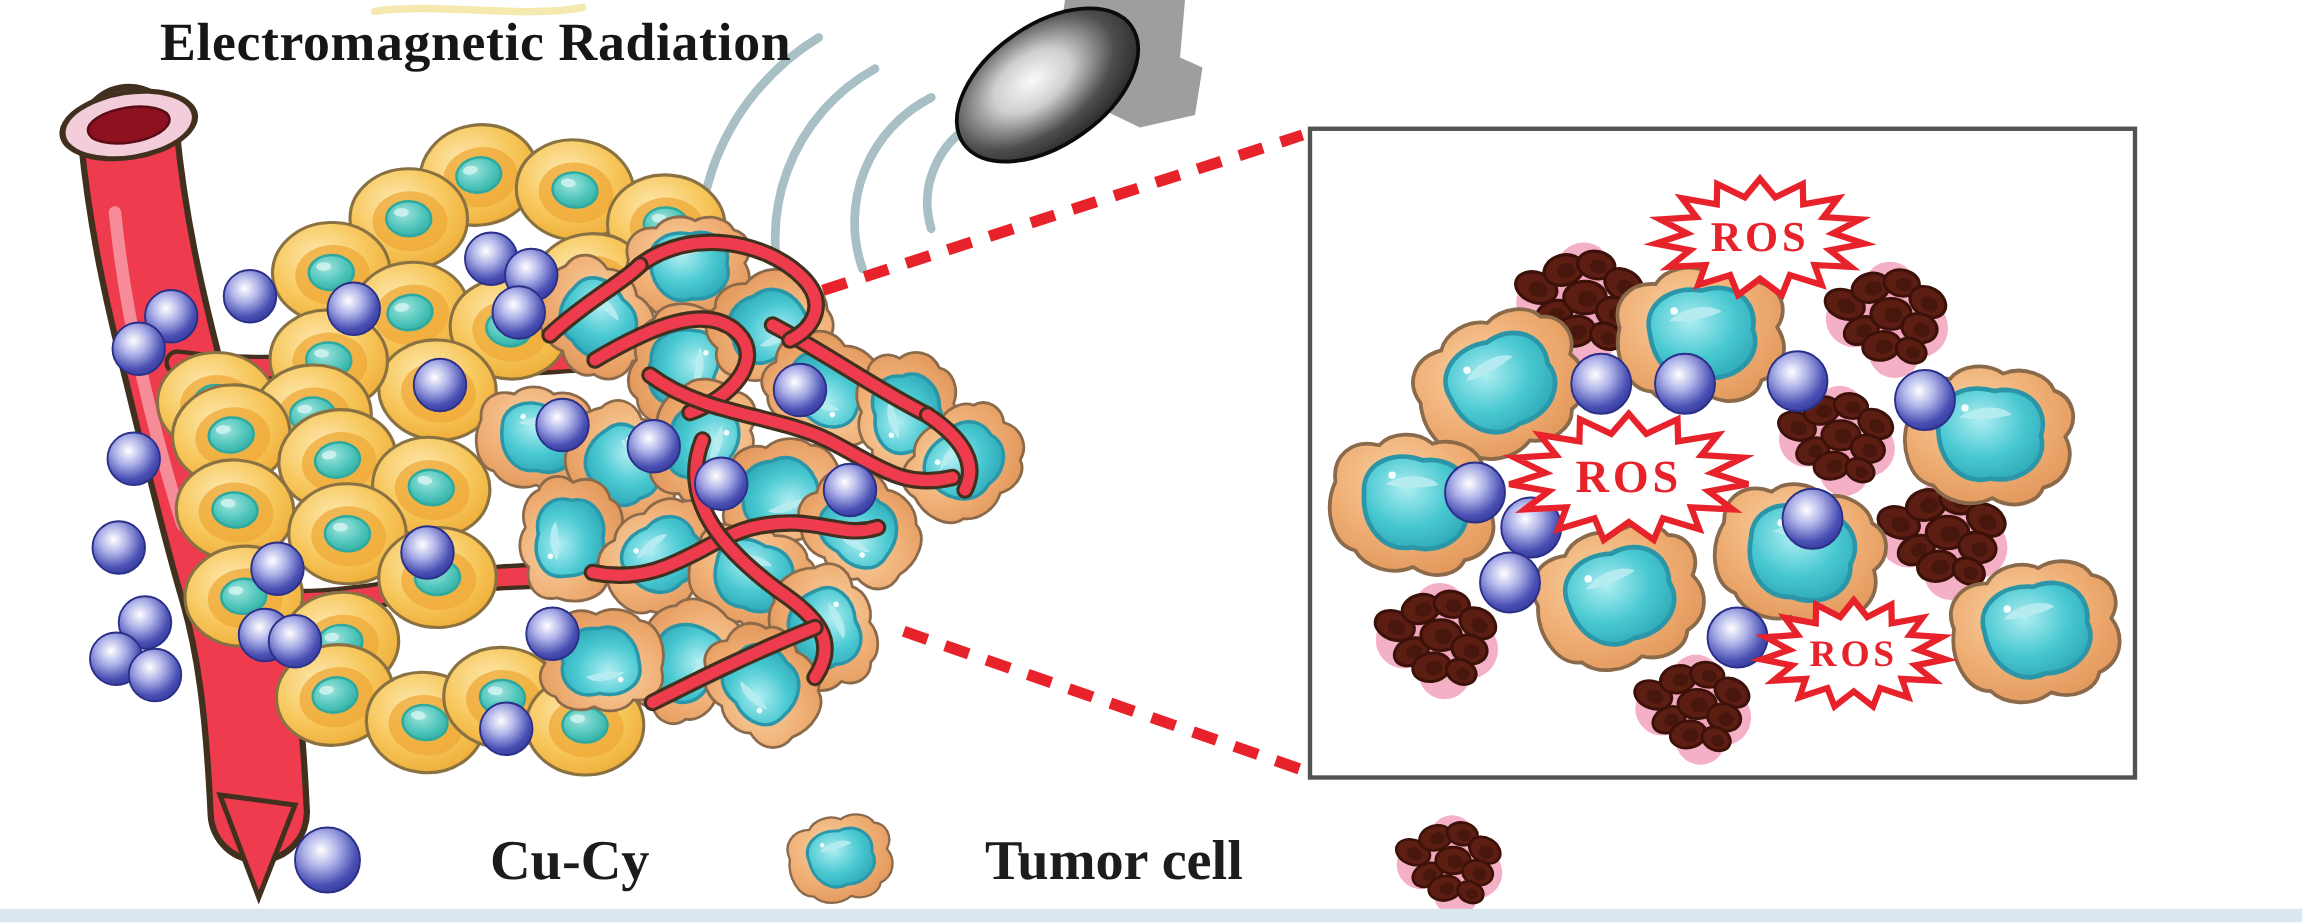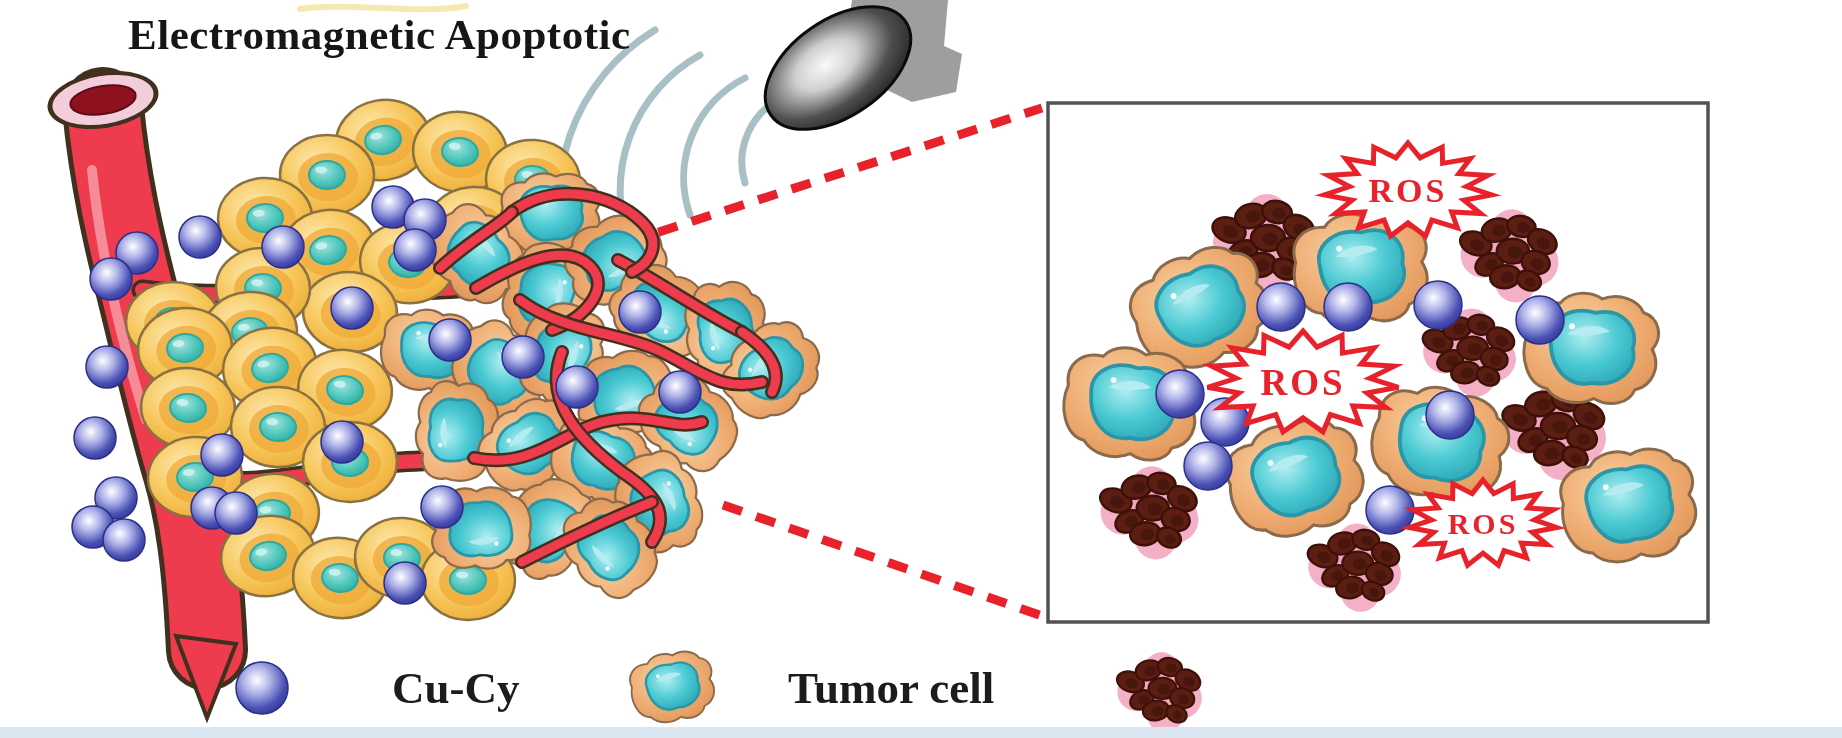--- a/index.html
+++ b/index.html
@@ -701,17 +701,17 @@
           <ellipse cx="5" cy="-1" rx="7.65" ry="6.5" fill="#38100a" opacity="0.6" transform="rotate(0 3 -2)"></ellipse>
           <ellipse cx="27" cy="10" rx="15" ry="12" fill="#5c1e12" stroke="#3b1109" stroke-width="2.5" transform="rotate(15 27 10)"></ellipse>
           <ellipse cx="29" cy="11" rx="6.75" ry="6" fill="#38100a" opacity="0.6" transform="rotate(15 27 10)"></ellipse>
           <ellipse cx="-5" cy="25" rx="16" ry="12" fill="#5c1e12" stroke="#3b1109" stroke-width="2.5" transform="rotate(-10 -5 25)"></ellipse>
           <ellipse cx="-3" cy="26" rx="7.2" ry="6" fill="#38100a" opacity="0.6" transform="rotate(-10 -5 25)"></ellipse>
           <ellipse cx="20" cy="29" rx="13" ry="10" fill="#5c1e12" stroke="#3b1109" stroke-width="2.5" transform="rotate(25 20 29)"></ellipse>
           <ellipse cx="22" cy="30" rx="5.8500000000000005" ry="5" fill="#38100a" opacity="0.6" transform="rotate(25 20 29)"></ellipse>
         </g>
       </g>
     </svg>
-  <div class="title">Electromagnetic Apoptotic</div>
+  <div class="title">Electromagnetic Radiation</div>
   <div class="legend-label lbl-cucy">Cu-Cy</div>
   <div class="legend-label lbl-tumor">Tumor cell</div>
   <div class="bottom-strip"></div>
 </div>
 
 </body></html>

